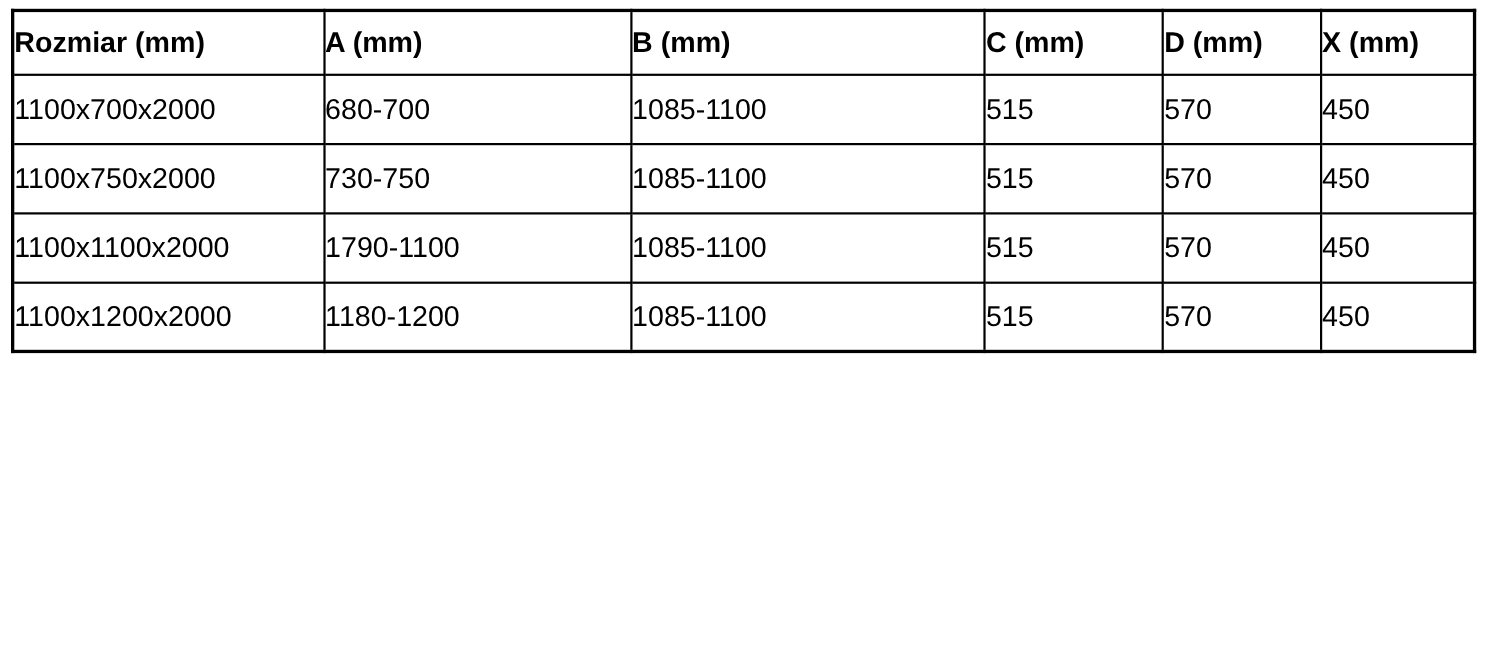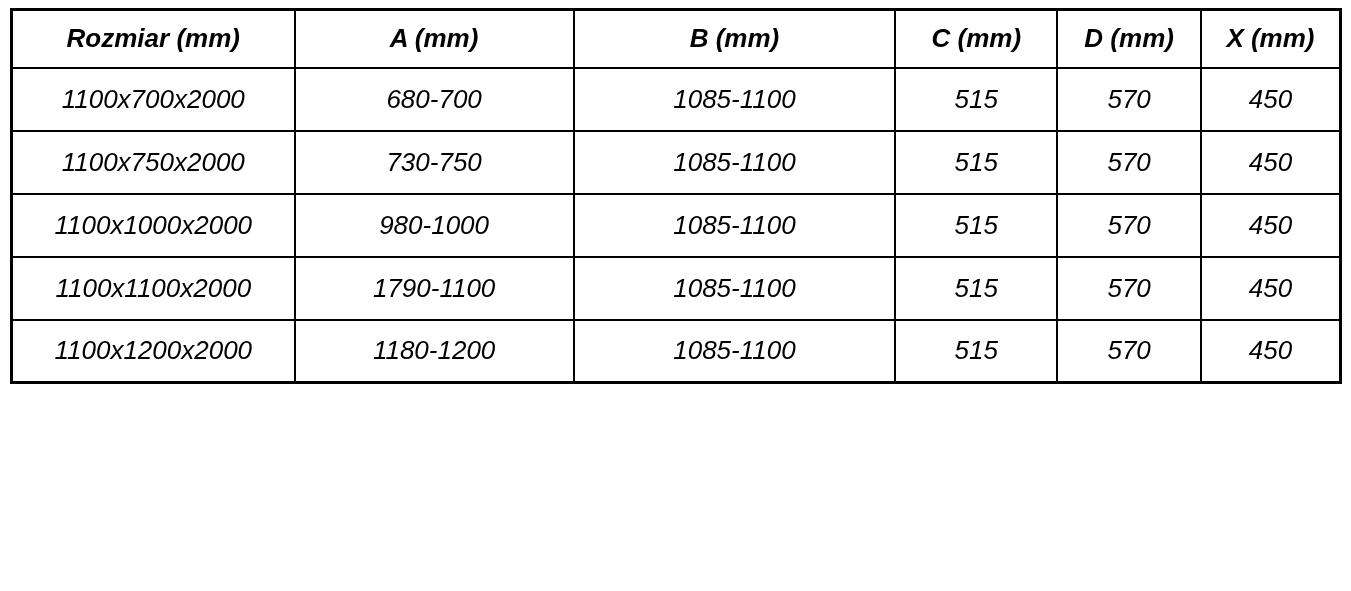--- a/index.html
+++ b/index.html
@@ -29,26 +29,25 @@
     border-collapse: collapse;
     table-layout: fixed;
     width: 1332px;
     background: var(--bg-color);
     color: var(--text-color);
     border: 3px solid var(--border-color);
   }
   table.dim-table th,
   table.dim-table td {
     border: 2px solid var(--border-color);
-    text-align: center;
+    text-align: left;
     vertical-align: middle;
     padding: 0;
     overflow: hidden;
     white-space: nowrap;
-    font-style: italic;
   }
   table.dim-table thead tr {
     height: 58px;
   }
   table.dim-table tbody tr {
     height: 63px;
   }
   table.dim-table th {
     font-size: 26px;
     font-weight: bold;
@@ -98,28 +97,20 @@
         </tr>
         <tr>
           <td>1100x750x2000</td>
           <td>730-750</td>
           <td>1085-1100</td>
           <td>515</td>
           <td>570</td>
           <td>450</td>
         </tr>
         <tr>
-          <td>1100x1000x2000</td>
-          <td>980-1000</td>
-          <td>1085-1100</td>
-          <td>515</td>
-          <td>570</td>
-          <td>450</td>
-        </tr>
-        <tr>
           <td>1100x1100x2000</td>
           <td>1790-1100</td>
           <td>1085-1100</td>
           <td>515</td>
           <td>570</td>
           <td>450</td>
         </tr>
         <tr>
           <td>1100x1200x2000</td>
           <td>1180-1200</td>

